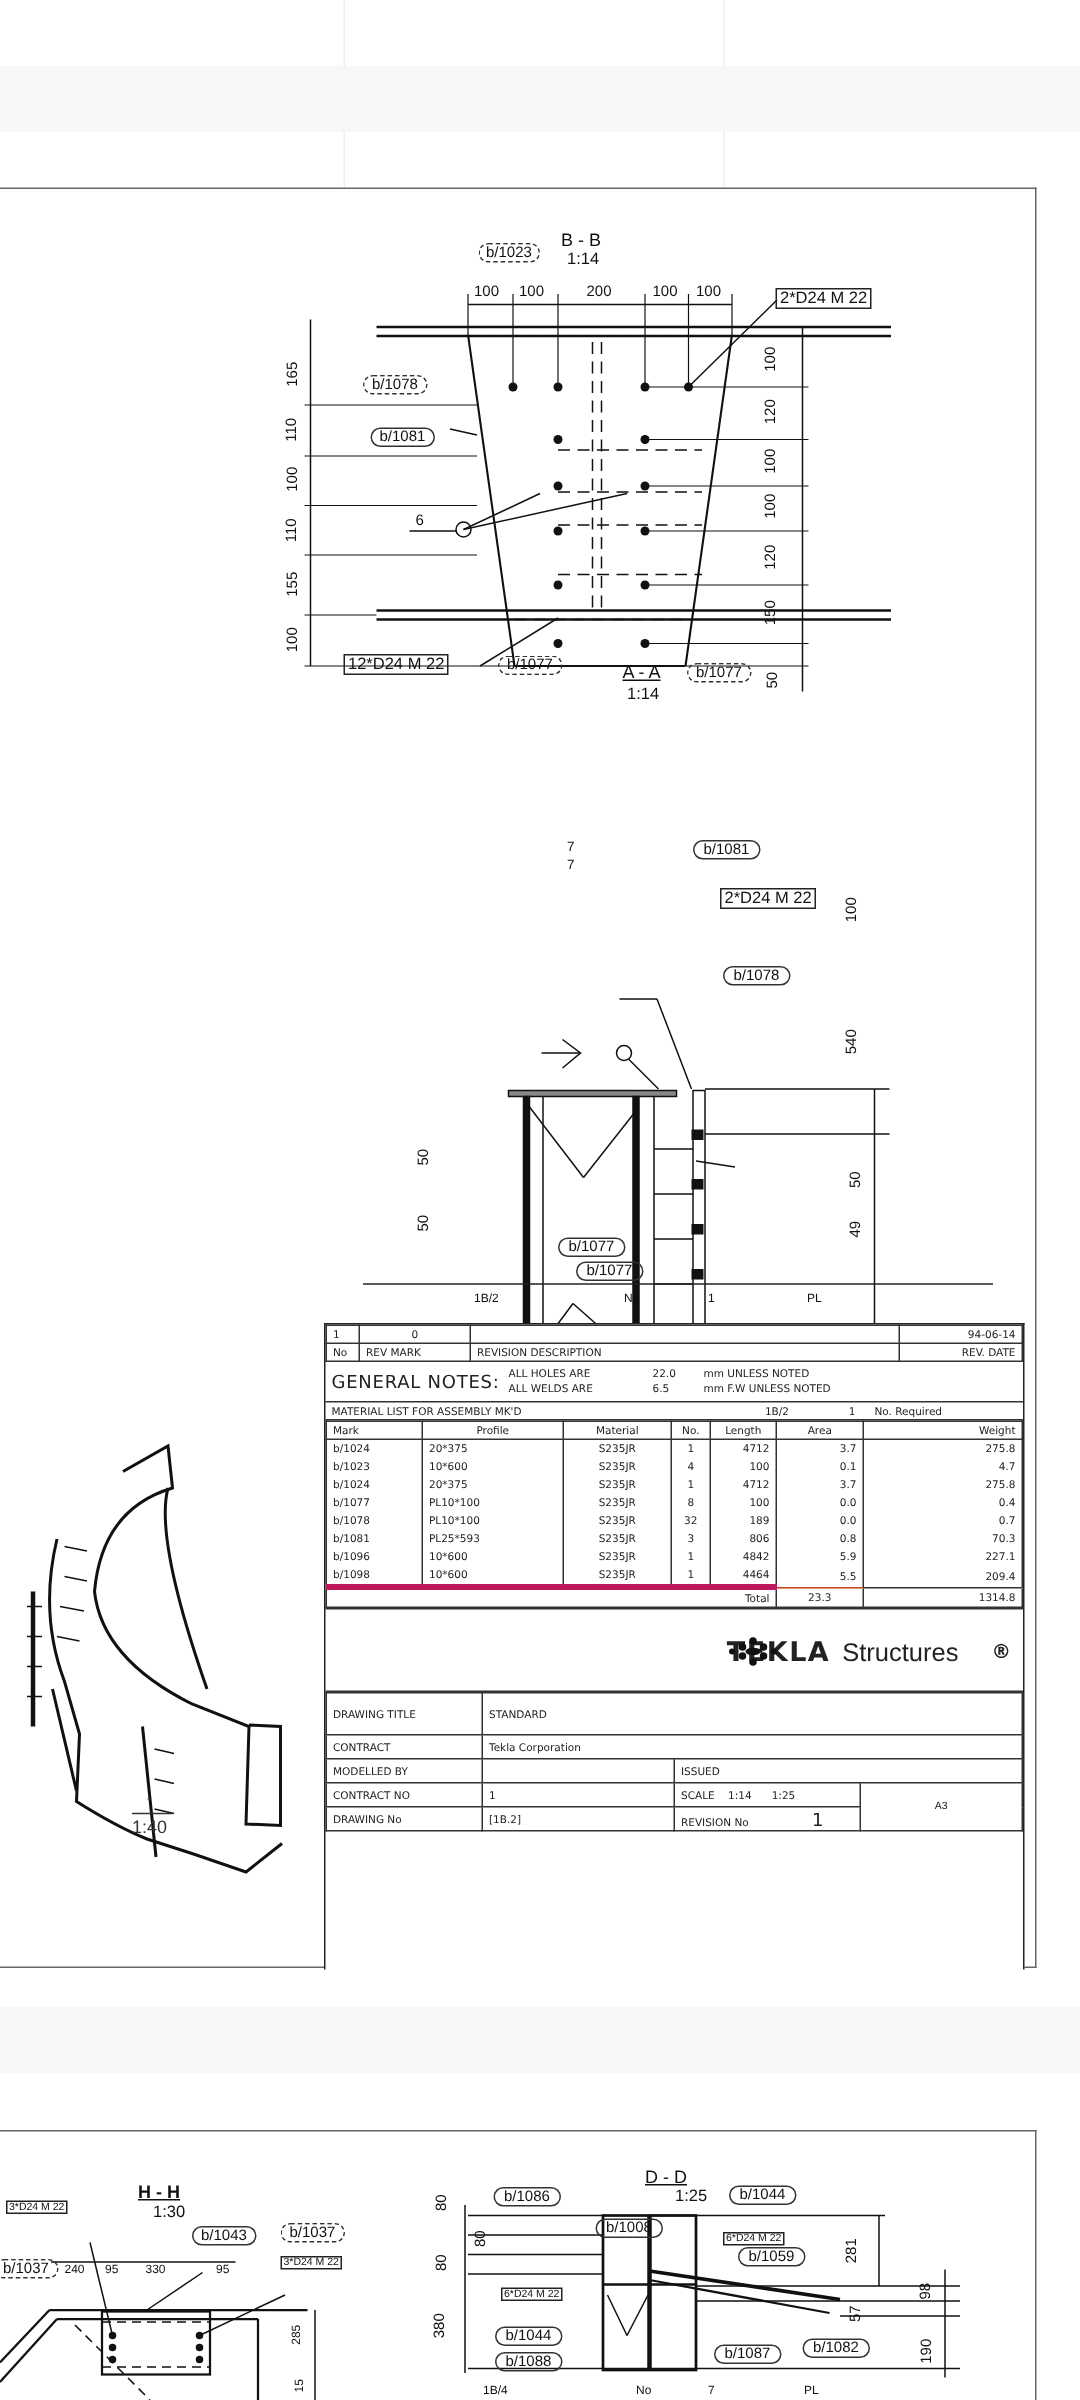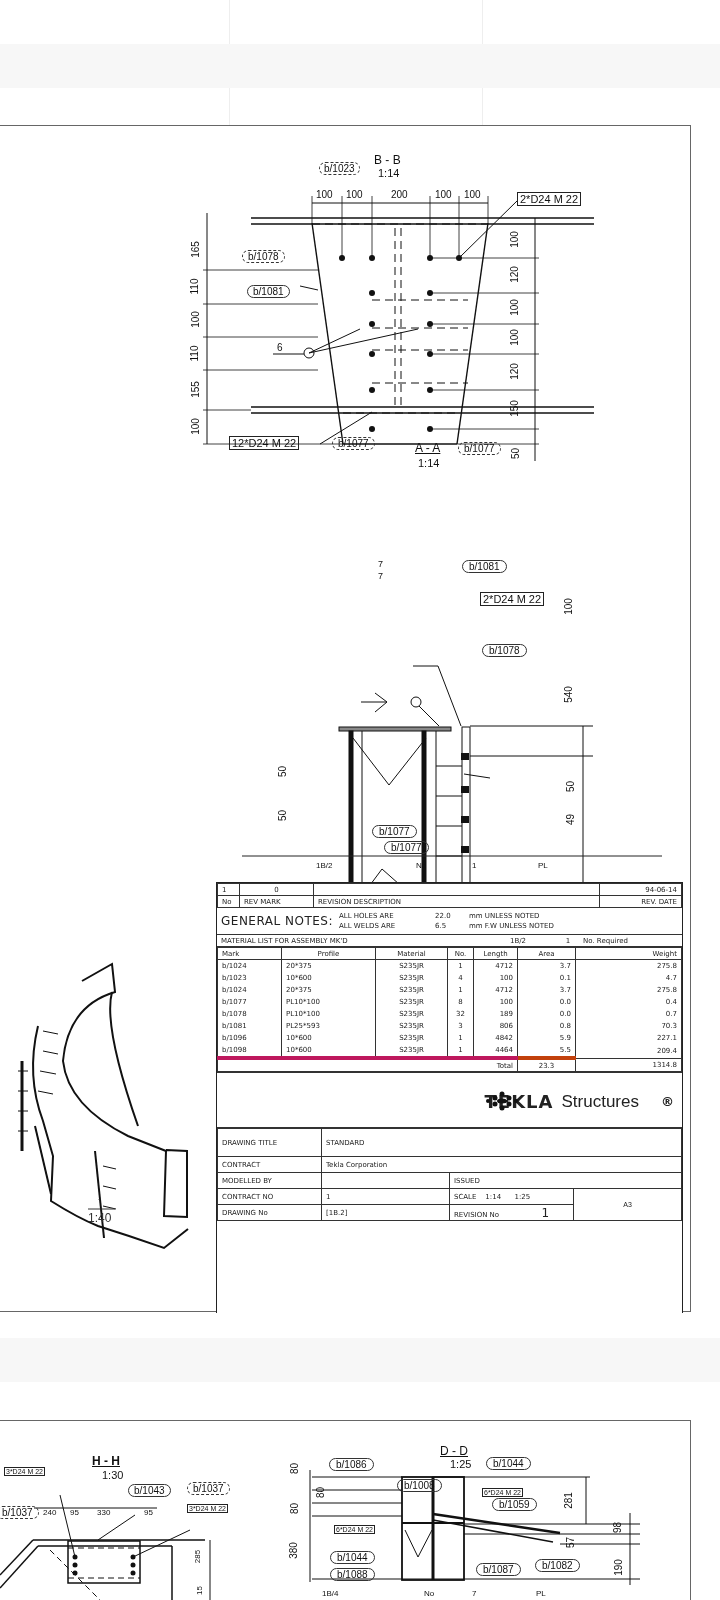--- a/index.html
+++ b/index.html
@@ -373,21 +373,21 @@
         <td>b/1098</td>
             <td>10*600</td>
             <td class="ctr">S235JR</td>
             <td class="ctr">1</td>
             <td class="num">4464</td>
             <td class="num">5.5</td>
             <td class="num">209.4</td>
       </tr>
       <tr>
         <td colspan="5" class="num" style="border-top:4px solid #be185d;">Total</td>
-        <td class="ctr" style="border-top:4px solid #c2410c;">23.3</td>
+        <td class="ctr" style="border-top:1px solid #c2410c;">23.3</td>
         <td class="num" style="border-top:1px solid #333;">1314.8</td>
       </tr>
     </tbody>
       </table>
     <div class="logo-row">
       <div class="logo">
         <svg width="34" height="20" viewBox="0 0 34 20">
           <g fill="#111">
             <circle cx="17" cy="3" r="2.5"></circle>
               <circle cx="10" cy="7" r="2.5"></circle>
@@ -512,21 +512,21 @@
 <div style="position:absolute;left:128px;top:1484px;font-size:10px;border:1px solid #333;border-radius:8px;padding:0 5px;">b/1043</div>
 <div style="position:absolute;left:187px;top:1482px;font-size:10px;border:1px dashed #333;border-radius:8px;padding:0 5px;">b/1037</div>
 <div style="position:absolute;left:-4px;top:1506px;font-size:10px;border:1px dashed #333;border-radius:8px;padding:0 5px;">b/1037</div>
 <div style="position:absolute;left:43px;top:1508px;font-size:8px;">240</div>
 <div style="position:absolute;left:70px;top:1508px;font-size:8px;">95</div>
 <div style="position:absolute;left:97px;top:1508px;font-size:8px;">330</div>
 <div style="position:absolute;left:144px;top:1508px;font-size:8px;">95</div>
 <div style="position:absolute;left:191px;top:1552px;font-size:8px;transform:rotate(-90deg);">285</div>
 <div style="position:absolute;left:195px;top:1586px;font-size:8px;transform:rotate(-90deg);">15</div>
 
-<div style="position:absolute;left:440px;top:1444px;font-size:12px;text-decoration:underline;">D - D</div>
+<div style="position:absolute;left:430px;top:1444px;font-size:12px;text-decoration:underline;">D - D</div>
 <div style="position:absolute;left:450px;top:1458px;font-size:11px;">1:25</div>
 <div style="position:absolute;left:329px;top:1458px;font-size:10px;border:1px solid #333;border-radius:8px;padding:0 6px;">b/1086</div>
 <div style="position:absolute;left:397px;top:1451px;font-size:10px;border:1px solid #333;border-radius:8px;padding:0 6px;margin-top:28px;">b/1008</div>
 <div style="position:absolute;left:486px;top:1457px;font-size:10px;border:1px solid #333;border-radius:8px;padding:0 6px;">b/1044</div>
 <div style="position:absolute;left:492px;top:1498px;font-size:10px;border:1px solid #333;border-radius:8px;padding:0 6px;">b/1059</div>
 <div style="position:absolute;left:330px;top:1551px;font-size:10px;border:1px solid #333;border-radius:8px;padding:0 6px;">b/1044</div>
 <div style="position:absolute;left:330px;top:1568px;font-size:10px;border:1px solid #333;border-radius:8px;padding:0 6px;">b/1088</div>
 <div style="position:absolute;left:476px;top:1563px;font-size:10px;border:1px solid #333;border-radius:8px;padding:0 6px;">b/1087</div>
 <div style="position:absolute;left:535px;top:1559px;font-size:10px;border:1px solid #333;border-radius:8px;padding:0 6px;">b/1082</div>
 <div style="position:absolute;left:482px;top:1488px;font-size:7px;border:1px solid #222;padding:0 1px;">6*D24 M 22</div>

